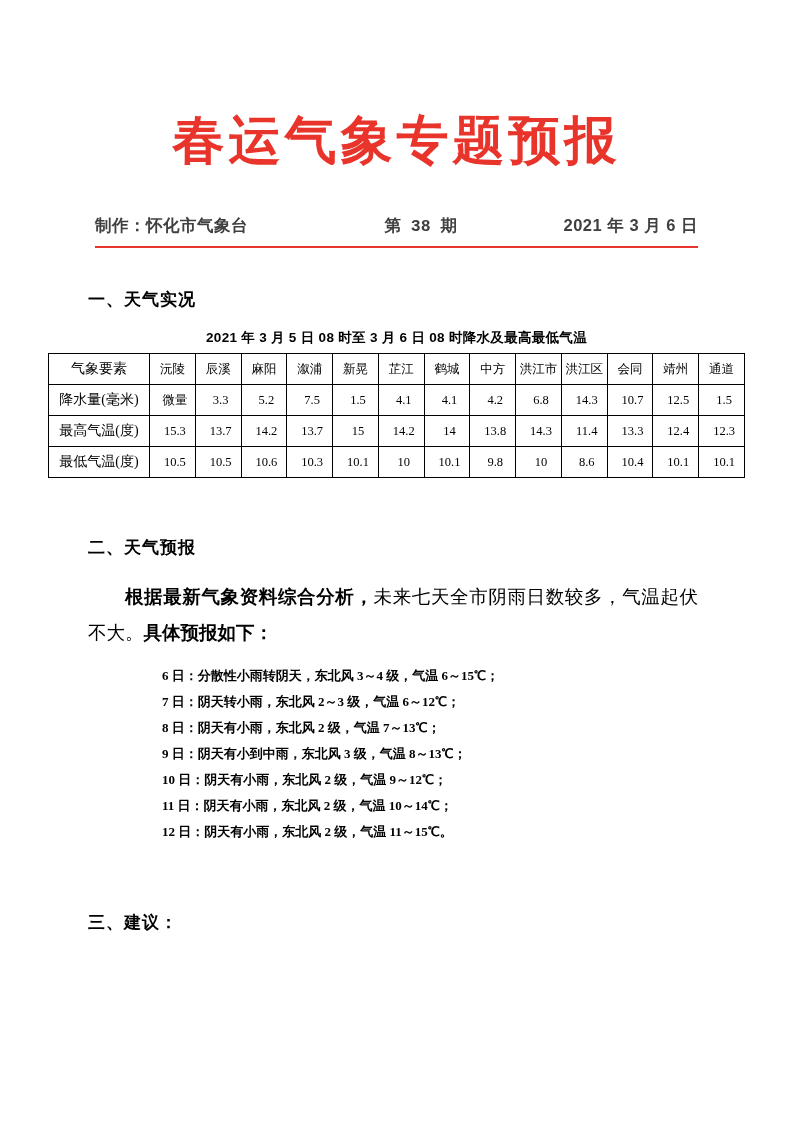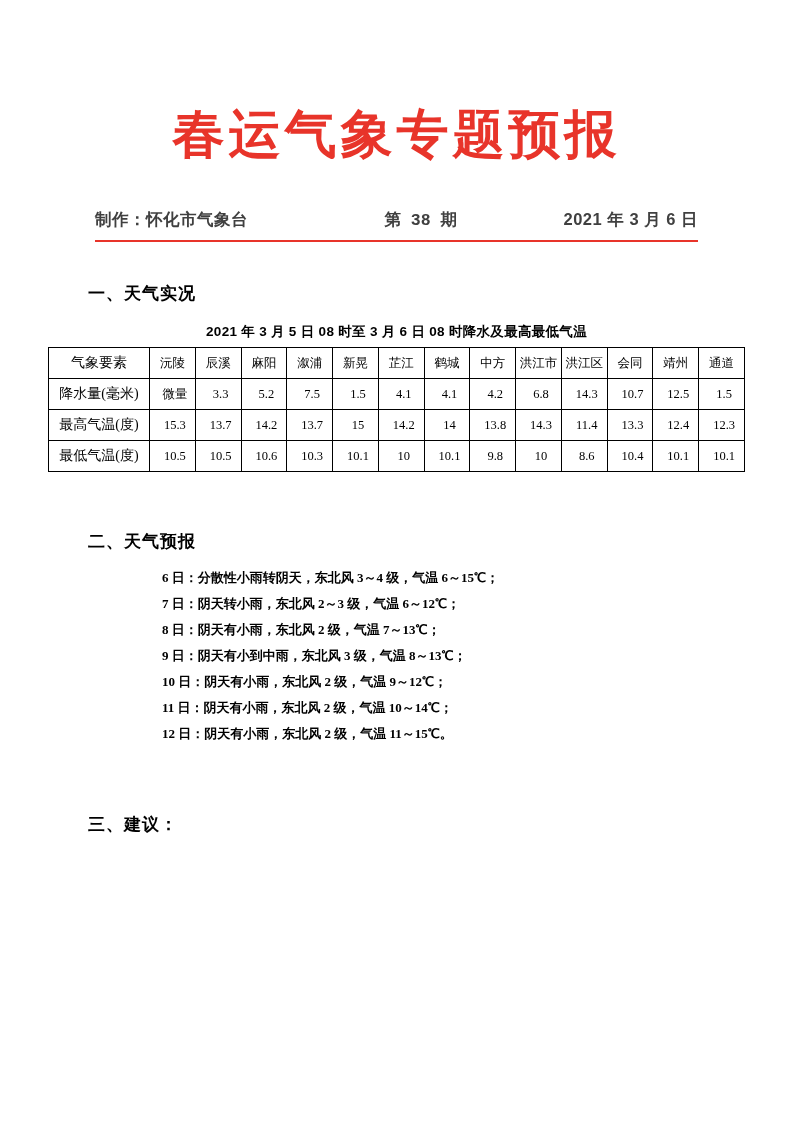--- a/index.html
+++ b/index.html
@@ -18,21 +18,21 @@
     color: #000;
     overflow: hidden;
   }
   .title {
     text-align: center;
     color: #e8342a;
     font-family: "Liberation Sans", sans-serif;
     font-weight: bold;
     font-size: 52px;
     letter-spacing: 4px;
-    margin: 6px;
+    margin: 12px;
     padding-top: 100px;
     line-height: 1.1;
   }
   .subline {
     margin-top: 46px;
     padding: 0 95px 0 95px;
     display: flex;
     justify-content: space-between;
     align-items: baseline;
     color: #404040;
@@ -201,20 +201,23 @@
         <td>8.6</td>
         <td>10.4</td>
         <td>10.1</td>
         <td>10.1</td>
       </tr>
     </tbody>
   </table>
 
   <div class="sec-head sec2">二、天气预报</div>
 
+  <p class="para">
+    <b>根据最新气象资料综合分析，</b><span>未来七天全市阴雨日数较多，气温起伏不大。</span><b>具体预报如下：</b>
+  </p>
 
   <div class="fc-list">
     <div class="fc-item">6 日：分散性小雨转阴天，东北风 3～4 级，气温 6～15℃；</div>
     <div class="fc-item">7 日：阴天转小雨，东北风 2～3 级，气温 6～12℃；</div>
     <div class="fc-item">8 日：阴天有小雨，东北风 2 级，气温 7～13℃；</div>
     <div class="fc-item">9 日：阴天有小到中雨，东北风 3 级，气温 8～13℃；</div>
     <div class="fc-item">10 日：阴天有小雨，东北风 2 级，气温 9～12℃；</div>
     <div class="fc-item">11 日：阴天有小雨，东北风 2 级，气温 10～14℃；</div>
     <div class="fc-item">12 日：阴天有小雨，东北风 2 级，气温 11～15℃。</div>
   </div>

